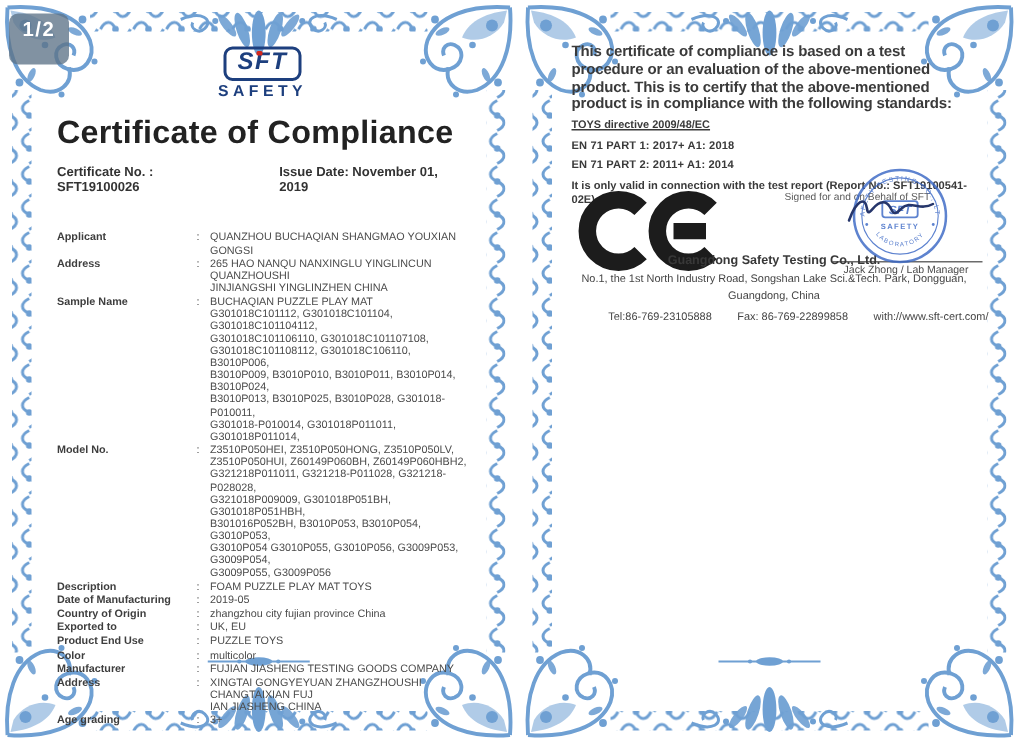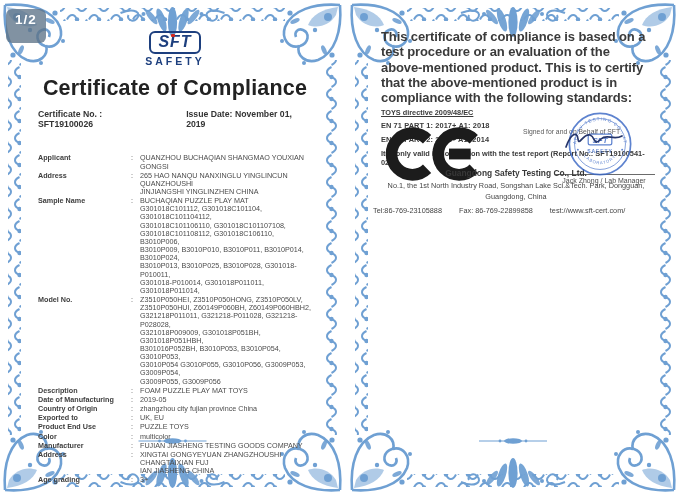--- a/index.html
+++ b/index.html
@@ -15,46 +15,46 @@
     color:#fff;font-size:13.5px;font-weight:700;padding:3px 9px 16px;border-radius:6px;letter-spacing:1px;}
 
   
   .lp-content{position:absolute;left:38px;right:33px;top:31px;}
   .logo-wrap{text-align:center;}
   .logo-box{display:inline-block;border:2.4px solid #1d3f7e;border-radius:6px;padding:0px 7px 1px;
     font-size:16px;font-weight:900;font-style:italic;color:#1d3f7e;line-height:1.15;letter-spacing:1px;}
   .logo-f{position:relative;}
   .logo-f::after{content:"";position:absolute;left:1px;top:0.5px;width:3.5px;height:3.5px;background:#d3271c;border-radius:1px;}
   .logo-sub{margin-top:1px;font-size:10.5px;font-weight:700;color:#1d3f7e;letter-spacing:3px;}
-  .cert-title{margin-top:9px;text-align:center;font-size:21.5px;font-weight:700;color:#222;letter-spacing:.2px;}
+  .cert-title{margin-top:9px;text-align:left;font-size:21.5px;font-weight:700;color:#222;letter-spacing:.2px;}
   .cert-line{margin-top:8px;display:flex;justify-content:center;gap:28px;font-size:8.7px;font-weight:700;color:#333;}
   .fields{margin-top:25px;display:grid;grid-template-columns:93px 9px 1fr;row-gap:1px;
     font-size:7.2px;line-height:8.15px;color:#4b4b4b;}
   .frow{display:contents;}
   .f-label{font-weight:700;color:#3e3e3e;}
   .f-colon{color:#4b4b4b;}
   .f-value{white-space:pre-line;}
 
   
   .rp-text{position:absolute;left:34px;right:25px;top:29px;color:#3a3a3a;font-weight:700;}
-  .rp-intro{font-size:13px;line-height:1.18;letter-spacing:-0.1px;}
+  .rp-intro{font-size:10px;line-height:1.18;letter-spacing:-0.1px;}
   .rp-directive{margin-top:2px;font-size:7.3px;text-decoration:underline;}
   .rp-standard{margin-top:4.5px;font-size:7.4px;letter-spacing:.1px;}
   .rp-validity{margin-top:5px;font-size:7.4px;}
   .ce-wrap{position:absolute;left:37px;top:123px;}
   .sign-block{position:absolute;top:111px;left:168px;width:156px;height:86px;}
   .signed-label{position:absolute;top:17px;left:8px;font-size:6.8px;color:#5a5a5a;white-space:nowrap;z-index:1;}
   .stamp{position:absolute;top:0px;left:52px;z-index:2;}
   .signature{position:absolute;top:16px;left:48px;z-index:3;}
   .sig-rule{position:absolute;top:63px;left:40px;width:100px;border-top:1px solid #6b6b6b;}
   .signer{position:absolute;top:66px;left:22px;width:134px;text-align:center;font-size:7px;color:#4a4a4a;}
   .company-block{position:absolute;top:168px;left:26px;right:20px;text-align:center;color:#454545;}
   .company-name{font-size:8.4px;font-weight:700;color:#383838;}
   .company-address{margin-top:3px;font-size:7.3px;line-height:1.5;}
-  .contact-row{margin-top:3px;display:flex;justify-content:flex-start;gap:17px;font-size:7.3px;}
+  .contact-row{margin-top:3px;display:flex;justify-content:flex-end;gap:17px;font-size:7.3px;}
 </style>
 </head>
 <body>
 
 <div class="canvas">
 
   <div class="gallery-badge">1/2</div>
 
   <div class="page left">
     <div class="border-layer" id="border-left"><svg width="345" height="495" viewBox="0 0 345 495" xmlns="http://www.w3.org/2000/svg">
@@ -318,17 +318,17 @@
       <div class="sig-rule"></div>
       <div class="signer">Jack Zhong / Lab Manager</div>
     </div>
 
     <div class="company-block">
       <div class="company-name">Guangdong Safety Testing Co., Ltd.</div>
       <div class="company-address">No.1, the 1st North Industry Road, Songshan Lake Sci.&amp;Tech. Park, Dongguan, Guangdong, China</div>
       <div class="contact-row">
         <span>Tel:86-769-23105888</span>
         <span>Fax: 86-769-22899858</span>
-        <span>test://www.sft-cert.com/</span>
+        <span>with://www.sft-cert.com/</span>
       </div>
     </div>
   </div>
 </div>
 
 </body></html>

